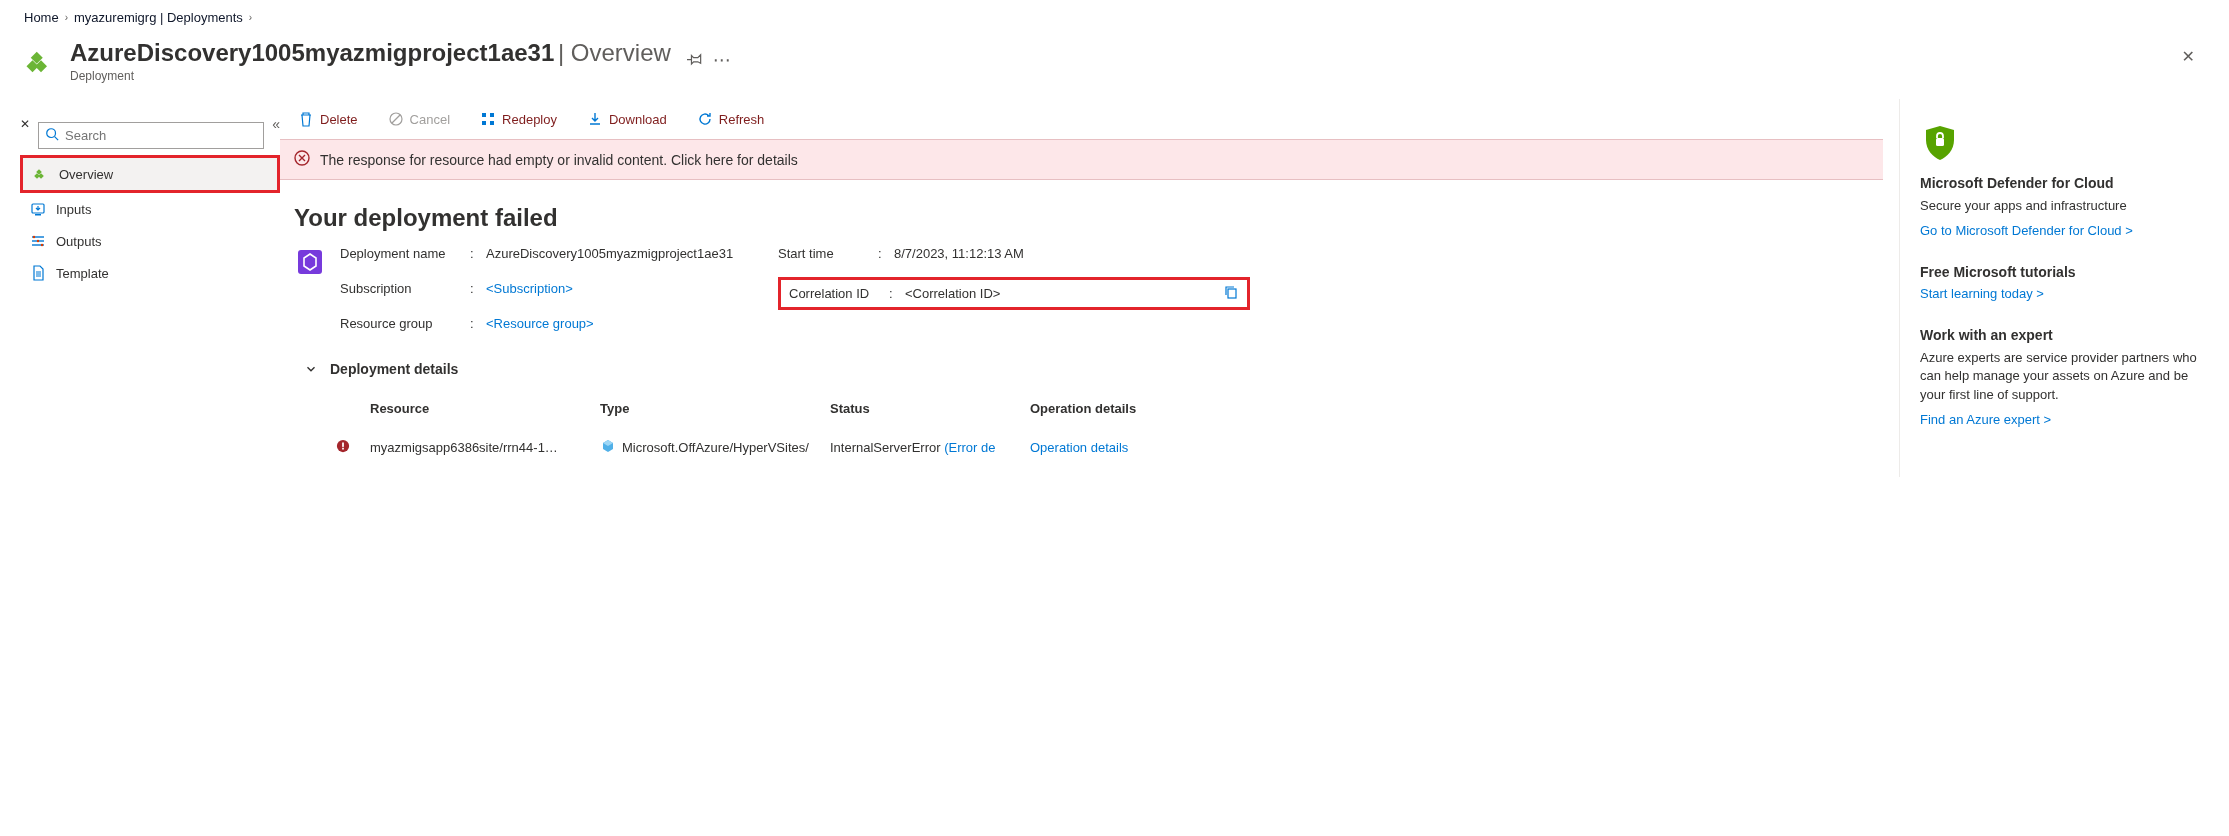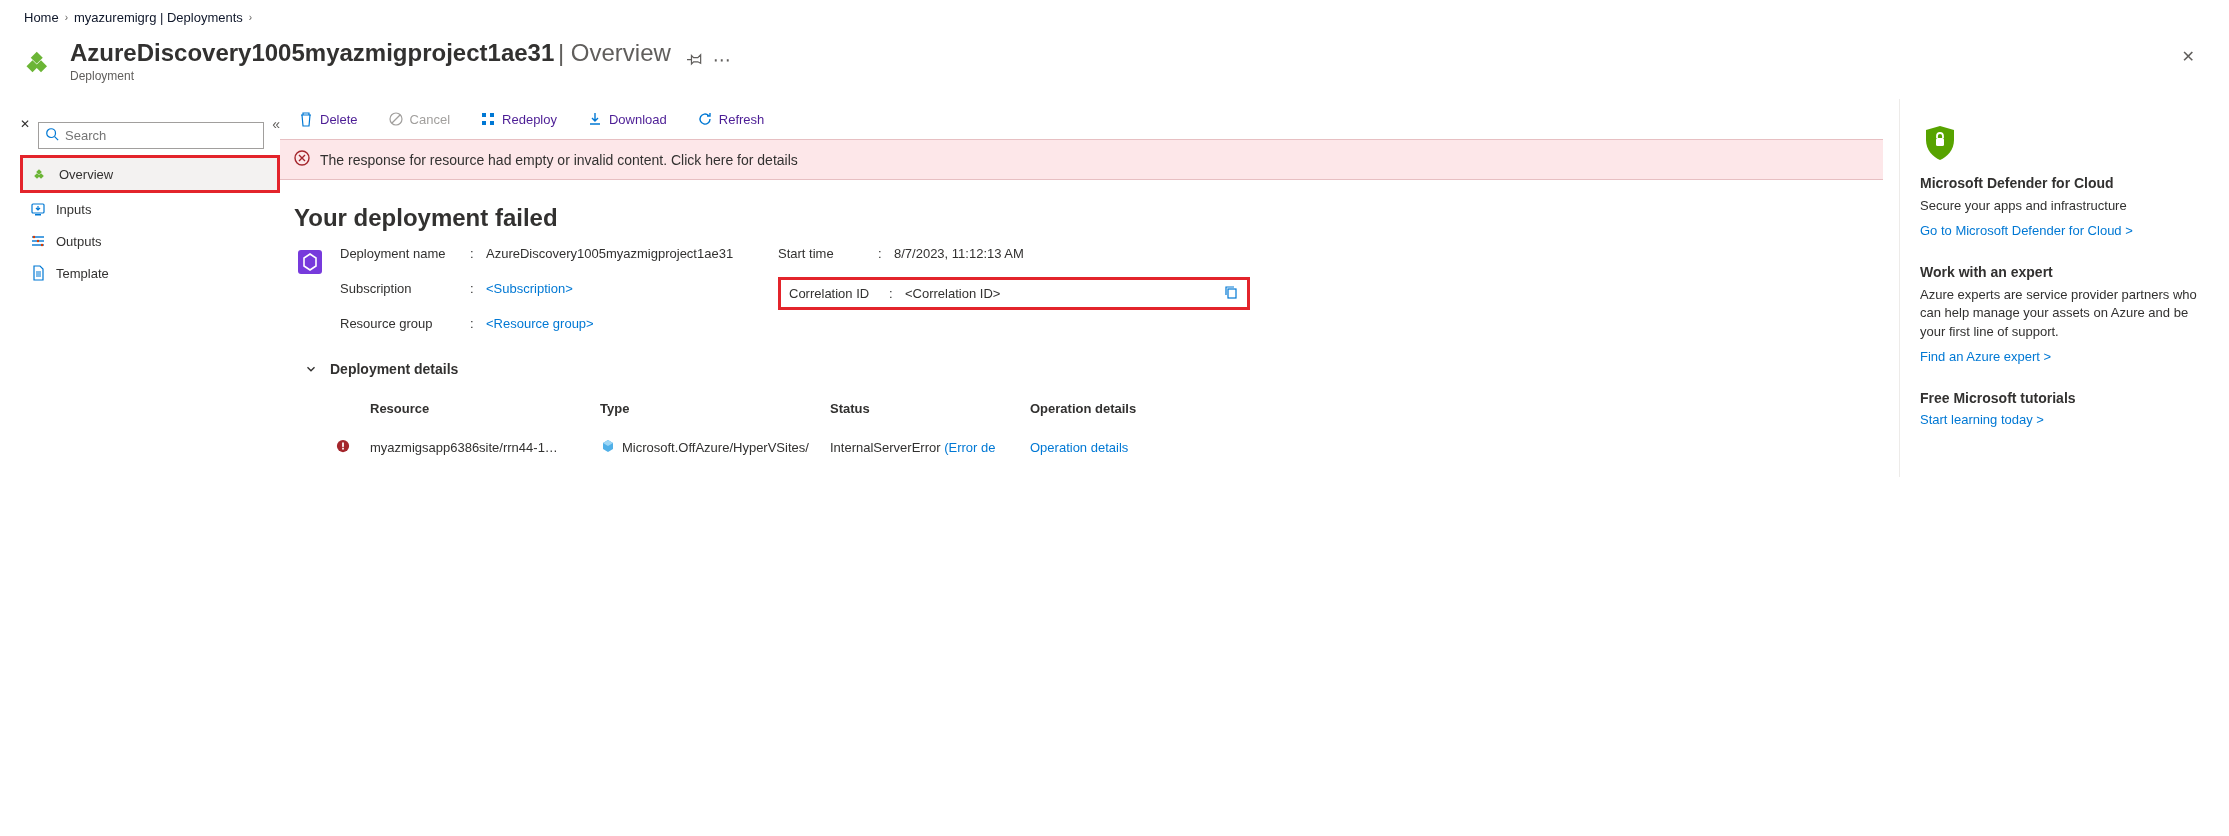--- a/index.html
+++ b/index.html
@@ -29,21 +29,21 @@
   .nav-list { list-style: none; }
   .nav-item { display: flex; align-items: center; gap: 10px; padding: 8px 10px; cursor: pointer; }
   .nav-item.active { background: #f3f2f1; }
   .nav-item .nav-icon { width: 16px; height: 16px; display: inline-flex; align-items: center; justify-content: center; }
   .highlight-red { border: 3px solid #e3242b; }
   
   .main { flex: 1; display: flex; }
   .main-center { flex: 1; padding-right: 16px; }
   
   .toolbar { display: flex; align-items: center; gap: 18px; padding: 8px 12px; }
-  .toolbar button.tbtn { background: none; border: none; display: flex; align-items: center; gap: 6px; font-size: 13px; color: #4c1d95; cursor: pointer; padding: 4px 6px; }
+  .toolbar button.tbtn { background: none; border: none; display: flex; align-items: center; gap: 6px; font-size: 13px; color: #7f1d1d; cursor: pointer; padding: 4px 6px; }
   .toolbar button.tbtn[disabled] { color: #a19f9d; cursor: default; }
   .toolbar .ticon { width: 16px; height: 16px; display: inline-flex; align-items: center; justify-content: center; }
   
   .error-banner { background: #fde7e9; border-top: 1px solid #e7bfc2; border-bottom: 1px solid #e7bfc2; padding: 10px 14px; display: flex; align-items: center; gap: 10px; font-size: 14px; }
   
   .heading-fail { font-size: 24px; font-weight: 600; padding: 24px 14px 14px 14px; }
   
   .details-grid { display: flex; padding: 0 14px; gap: 8px; }
   .details-icon { width: 32px; height: 32px; margin-right: 6px; }
   .kv-block { display: flex; flex-direction: column; gap: 20px; font-size: 13px; }
@@ -341,24 +341,24 @@
               <path d="M20 3l14 4v10c0 10-7 17-14 20-7-3-14-10-14-20V7z" fill="#57a300"></path>
               <rect x="16" y="15" width="8" height="8" rx="1.5" fill="#fff"></rect>
               <path d="M17 15v-2a3 3 0 0 1 6 0v2" fill="none" stroke="#fff" stroke-width="1.8"></path>
             </svg>
         </div>
         <div class="rp-title">Microsoft Defender for Cloud</div>
         <div class="rp-desc">Secure your apps and infrastructure</div>
         <a href="#" class="rp-link">Go to Microsoft Defender for Cloud &gt;</a>
       </div>
       <div class="rp-section">
+        <div class="rp-title">Free Microsoft tutorials</div>
+        <a href="#" class="rp-link">Start learning today &gt;</a>
+      </div>
+      <div class="rp-section">
         <div class="rp-title">Work with an expert</div>
         <div class="rp-desc">Azure experts are service provider partners who can help manage your assets on Azure and be your first line of support.</div>
         <a href="#" class="rp-link">Find an Azure expert &gt;</a>
       </div>
-      <div class="rp-section">
-        <div class="rp-title">Free Microsoft tutorials</div>
-        <a href="#" class="rp-link">Start learning today &gt;</a>
-      </div>
     </div>
   </div>
 
 </div>
 
 </body></html>

